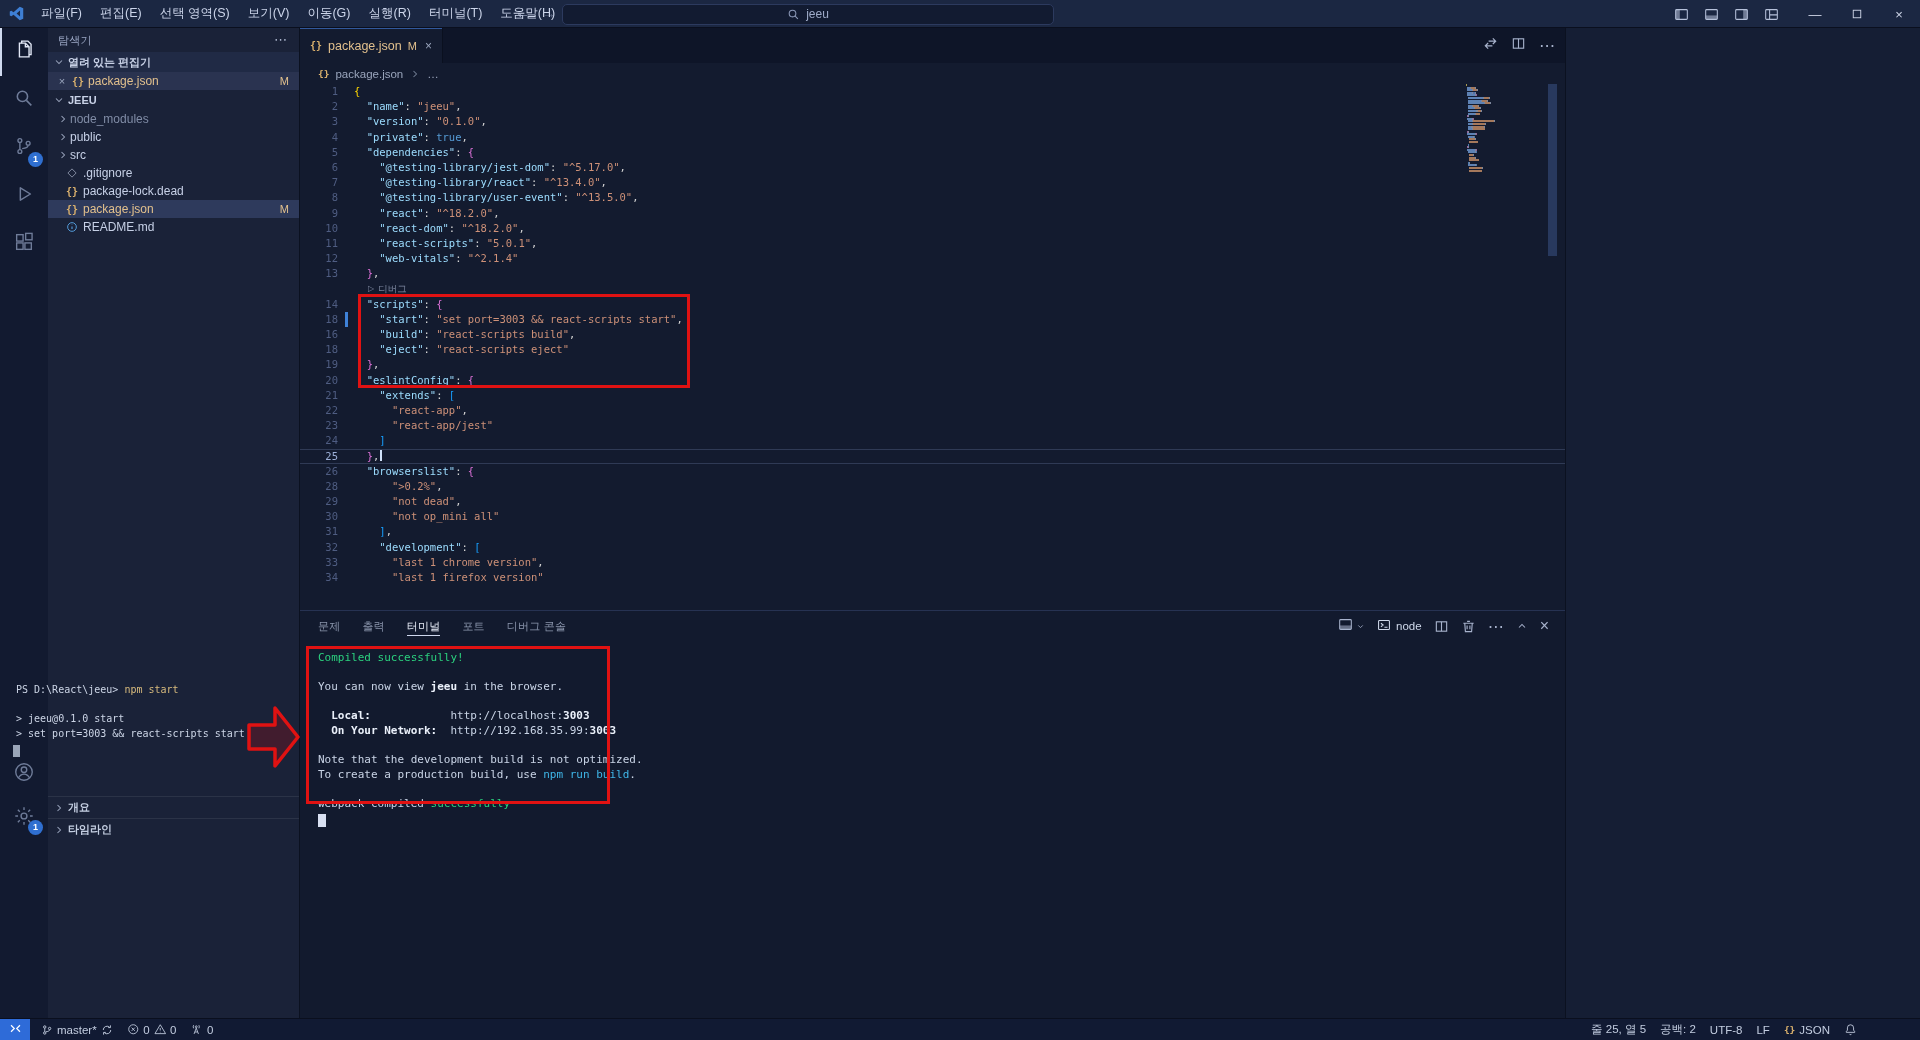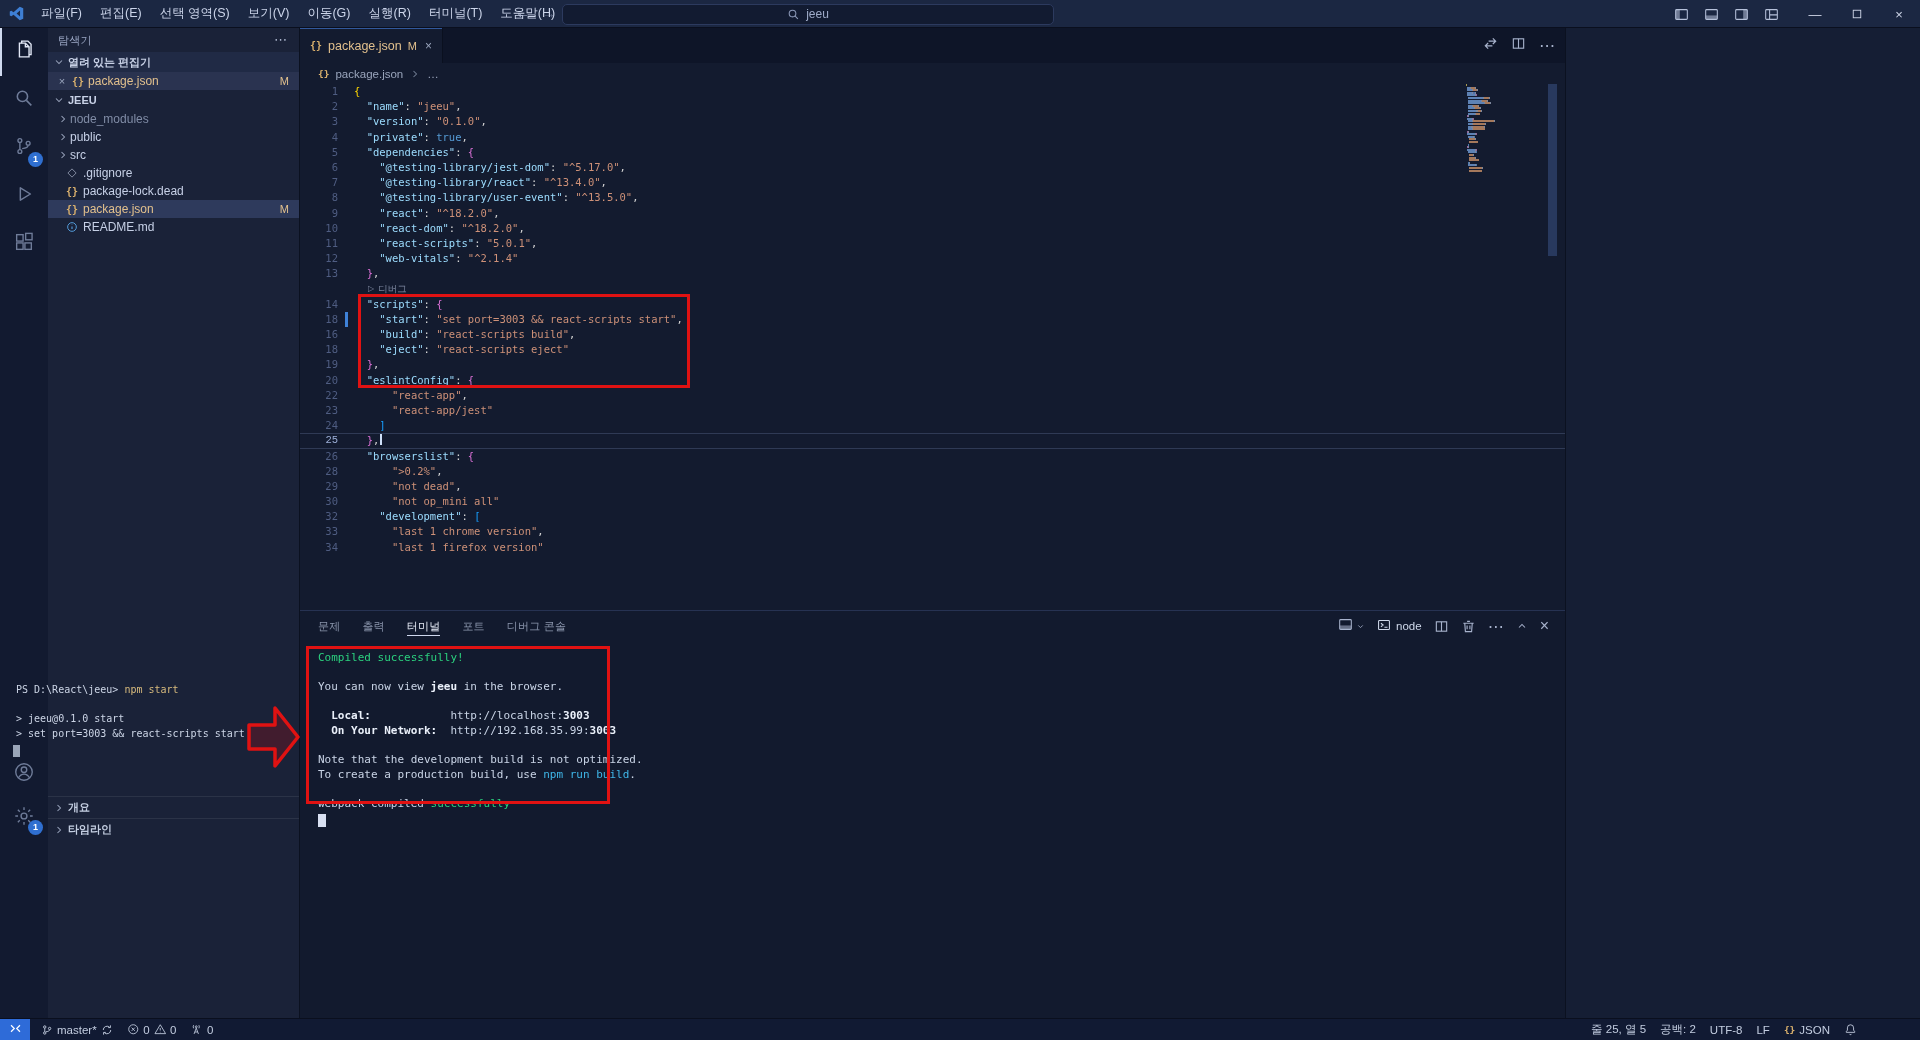--- a/index.html
+++ b/index.html
@@ -87,21 +87,21 @@
   .code-area{position:absolute;left:0;top:56px;right:0;bottom:0;overflow:hidden;}
   .code-line{display:flex;height:15.2px;position:relative;}
   .ln{width:38px;text-align:right;font-family:"DejaVu Sans Mono",monospace;font-size:10.5px;line-height:15.2px;
     color:#4f5d82;flex:none;}
   .gitzone{width:16px;flex:none;position:relative;}
   .gitmod{position:absolute;left:7px;top:0;bottom:0;width:3px;background:#3f82d8;}
   .code-text{font-family:"DejaVu Sans Mono","Liberation Mono",monospace;font-size:10.5px;line-height:15.2px;white-space:pre;}
   .tk-k{color:#9cdcfe;}.tk-s{color:#ce9178;}.tk-b{color:#569cd6;}.tk-p{color:#d4d4d4;}
   .tk-g{color:#ffd700;}.tk-pk{color:#da70d6;}.tk-bl{color:#179fff;}
   .code-line.active{box-shadow:inset 0 1px 0 rgba(130,150,200,.25),inset 0 -1px 0 rgba(130,150,200,.25);}
-  .code-line.active .ln{color:#9db0d8;font-family:Liberation Mono, monospace;}
+  .code-line.active .ln{color:#9db0d8;}
   .caret{display:inline-block;width:1.5px;height:11px;background:#cfe0f8;vertical-align:-1px;margin-left:1px;}
   .lens-row{padding-left:68px;display:flex;align-items:center;gap:4px;}
   .lens-play{color:#7e88a0;font-size:8px;line-height:15.2px;}
   .lens-label{color:#7e88a0;font-size:9.5px;line-height:15.2px;}
   .minimap{position:absolute;right:55px;top:56px;width:44px;}
   .mm-line{height:2px;margin-bottom:.6px;font-size:0;white-space:nowrap;overflow:hidden;}
   .mm-line span{display:inline-block;height:2px;}
   .scroll-thumb{position:absolute;right:8px;top:56px;width:9px;height:172px;background:rgba(86,122,196,.32);}
 
   
@@ -507,20 +507,25 @@
           <span class="ln">19</span>
           <span class="gitzone"></span>
           <span class="code-text"><span class="tk-p">  </span><span class="tk-pk">}</span><span class="tk-p">,</span></span>
         </div>
         <div class="code-line">
           <span class="ln">20</span>
           <span class="gitzone"></span>
           <span class="code-text"><span class="tk-p">  </span><span class="tk-k">"eslintConfig"</span><span class="tk-p">: </span><span class="tk-pk">{</span></span>
         </div>
         <div class="code-line">
+          <span class="ln">21</span>
+          <span class="gitzone"></span>
+          <span class="code-text"><span class="tk-p">    </span><span class="tk-k">"extends"</span><span class="tk-p">: </span><span class="tk-bl">[</span></span>
+        </div>
+        <div class="code-line">
           <span class="ln">22</span>
           <span class="gitzone"></span>
           <span class="code-text"><span class="tk-p">      </span><span class="tk-s">"react-app"</span><span class="tk-p">,</span></span>
         </div>
         <div class="code-line">
           <span class="ln">23</span>
           <span class="gitzone"></span>
           <span class="code-text"><span class="tk-p">      </span><span class="tk-s">"react-app/jest"</span></span>
         </div>
         <div class="code-line">
@@ -545,20 +550,25 @@
         </div>
         <div class="code-line">
           <span class="ln">29</span>
           <span class="gitzone"></span>
           <span class="code-text"><span class="tk-p">      </span><span class="tk-s">"not dead"</span><span class="tk-p">,</span></span>
         </div>
         <div class="code-line">
           <span class="ln">30</span>
           <span class="gitzone"></span>
           <span class="code-text"><span class="tk-p">      </span><span class="tk-s">"not op_mini all"</span></span>
+        </div>
+        <div class="code-line">
+          <span class="ln">31</span>
+          <span class="gitzone"></span>
+          <span class="code-text"><span class="tk-p">    </span><span class="tk-bl">]</span><span class="tk-p">,</span></span>
         </div>
         <div class="code-line">
           <span class="ln">32</span>
           <span class="gitzone"></span>
           <span class="code-text"><span class="tk-p">    </span><span class="tk-k">"development"</span><span class="tk-p">: </span><span class="tk-bl">[</span></span>
         </div>
         <div class="code-line">
           <span class="ln">33</span>
           <span class="gitzone"></span>
           <span class="code-text"><span class="tk-p">      </span><span class="tk-s">"last 1 chrome version"</span><span class="tk-p">,</span></span>

